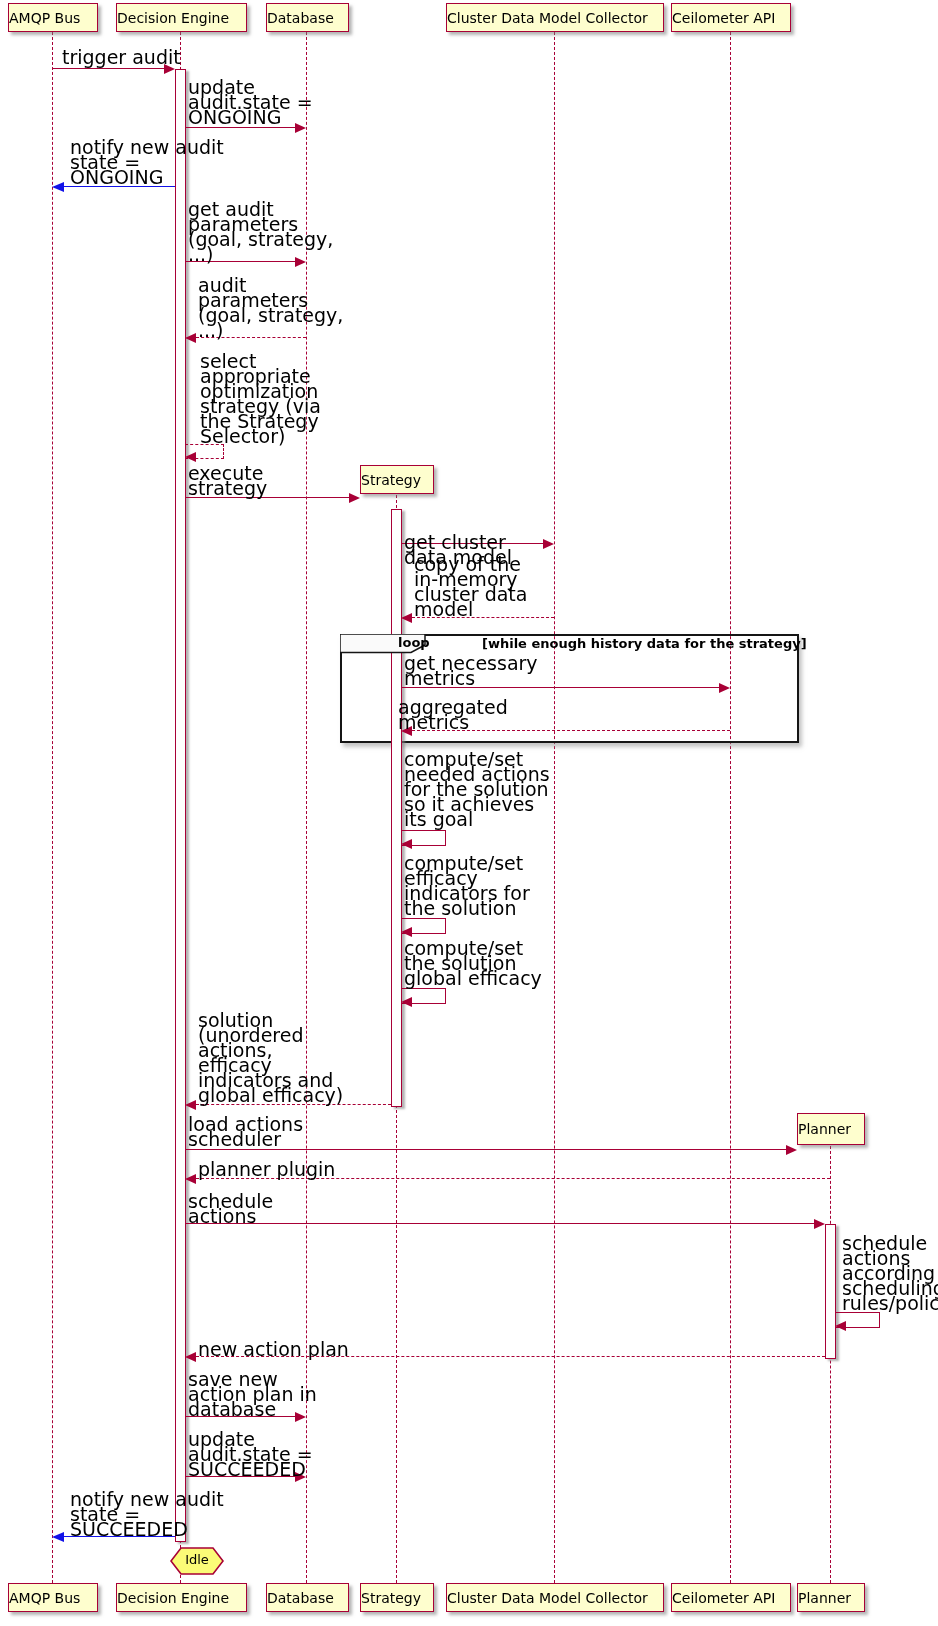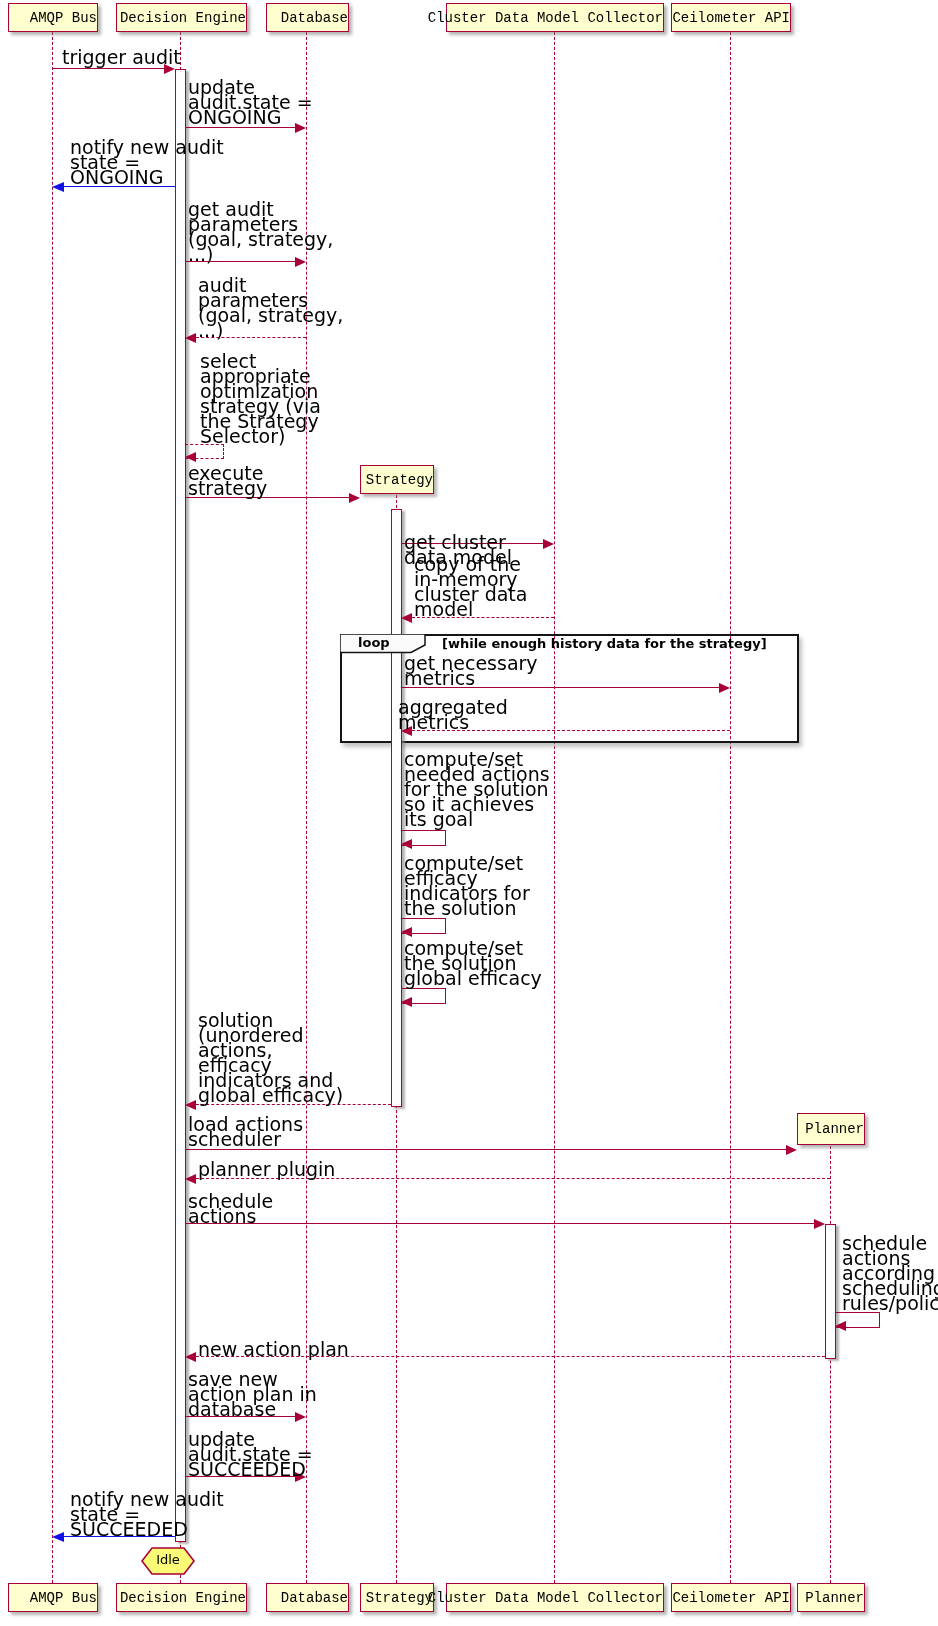--- a/index.html
+++ b/index.html
@@ -4,38 +4,38 @@
 <style>
   :root{
     --line:#A80036; --participant-fill:#FEFECE; --participant-border:#A80036;
     --notify-arrow:#1212E8; --hexagon-fill:#FBFB77; --frame-border:#151515; --text:#000000;
   }
   html,body{margin:0;padding:0;background:#ffffff;}
   .canvas{position:relative;width:938px;height:1626px;background:#fff;
     font-family:"DejaVu Sans","Liberation Sans",sans-serif;color:var(--text);overflow:hidden;}
   .pbox{position:absolute;height:27px;background:var(--participant-fill);
     border:1.6px solid var(--participant-border);box-shadow:3px 3px 3px rgba(120,120,120,.55);
-    display:flex;align-items:center;justify-content:flex-end;font-size:14px;white-space:nowrap;z-index:6;font-family:Liberation Mono, monospace;}
+    display:flex;align-items:center;justify-content:flex-start;font-size:14px;white-space:nowrap;z-index:6;}
   .lf{position:absolute;width:0;border-left:1.4px dashed var(--line);z-index:1;}
   .act{position:absolute;width:9px;background:#fefefe;border:1.4px solid var(--line);
     box-shadow:2.5px 2px 2px rgba(130,130,130,.6);z-index:3;}
   .lbl{position:absolute;font-size:19px;line-height:15px;white-space:pre-line;z-index:7;}
   .ln{position:absolute;height:0;z-index:5;}
   .s{border-top:1.6px solid var(--line);}
   .d{border-top:1.4px dashed var(--line);}
   .b{border-top:1.8px solid var(--notify-arrow);}
   .ah{position:absolute;width:0;height:0;z-index:5;}
   .r{border-left:11px solid var(--line);border-top:5px solid transparent;border-bottom:5px solid transparent;}
   .l{border-right:11px solid var(--line);border-top:5px solid transparent;border-bottom:5px solid transparent;}
   .lb{border-right:12px solid var(--notify-arrow);border-top:5px solid transparent;border-bottom:5px solid transparent;}
   .self{position:absolute;border:1.6px solid var(--line);border-left:none;background:transparent;z-index:5;}
   .selfd{position:absolute;border:1.4px dashed var(--line);border-left:none;background:transparent;z-index:5;}
   .frame{position:absolute;border:2px solid var(--frame-border);background:transparent;
     box-shadow:3px 4px 4px rgba(140,140,140,.5);z-index:2;}
-  .cond{position:absolute;font-size:13px;font-weight:bold;z-index:6;white-space:nowrap;}
+  .cond{position:absolute;font-size:13px;font-weight:bold;z-index:6;white-space:nowrap;margin-left:40px;}
   .hex-wrap{position:absolute;z-index:6;}
   .hex-label{position:absolute;width:100%;text-align:center;top:5px;font-size:13px;z-index:7;}
 </style>
 </head>
 <body>
 
 <div class="canvas">
 
   <div class="lf" style="left:52px;top:32px;height:1551px"></div>
   <div class="lf" style="left:180px;top:32px;height:1551px"></div>
@@ -258,21 +258,21 @@
   </div>
 
   <div>
     <div class="lbl" style="left:70px;top:1492px">notify new audit
 state =
 SUCCEEDED</div>
     <div class="ln b" style="left:63px;top:1536px;width:112px"></div>
     <div class="ah lb" style="left:52px;top:1532px"></div>
   </div>
 
-  <div class="hex-wrap" style="left:141px;top:1547px;width:54px;height:28px">
+  <div class="hex-wrap" style="left:170px;top:1547px;width:54px;height:28px">
     <svg width="54" height="28">
       <polygon points="11,1 43,1 53,14 43,27 11,27 1,14" fill="var(--hexagon-fill)" stroke="var(--line)" stroke-width="1.6"></polygon>
     </svg>
     <div class="hex-label">Idle</div>
   </div>
 
   <div class="pbox" style="left:8px;top:1583px;width:88px">
       <span>AMQP Bus</span>
     </div>
   <div class="pbox" style="left:116px;top:1583px;width:129px">

